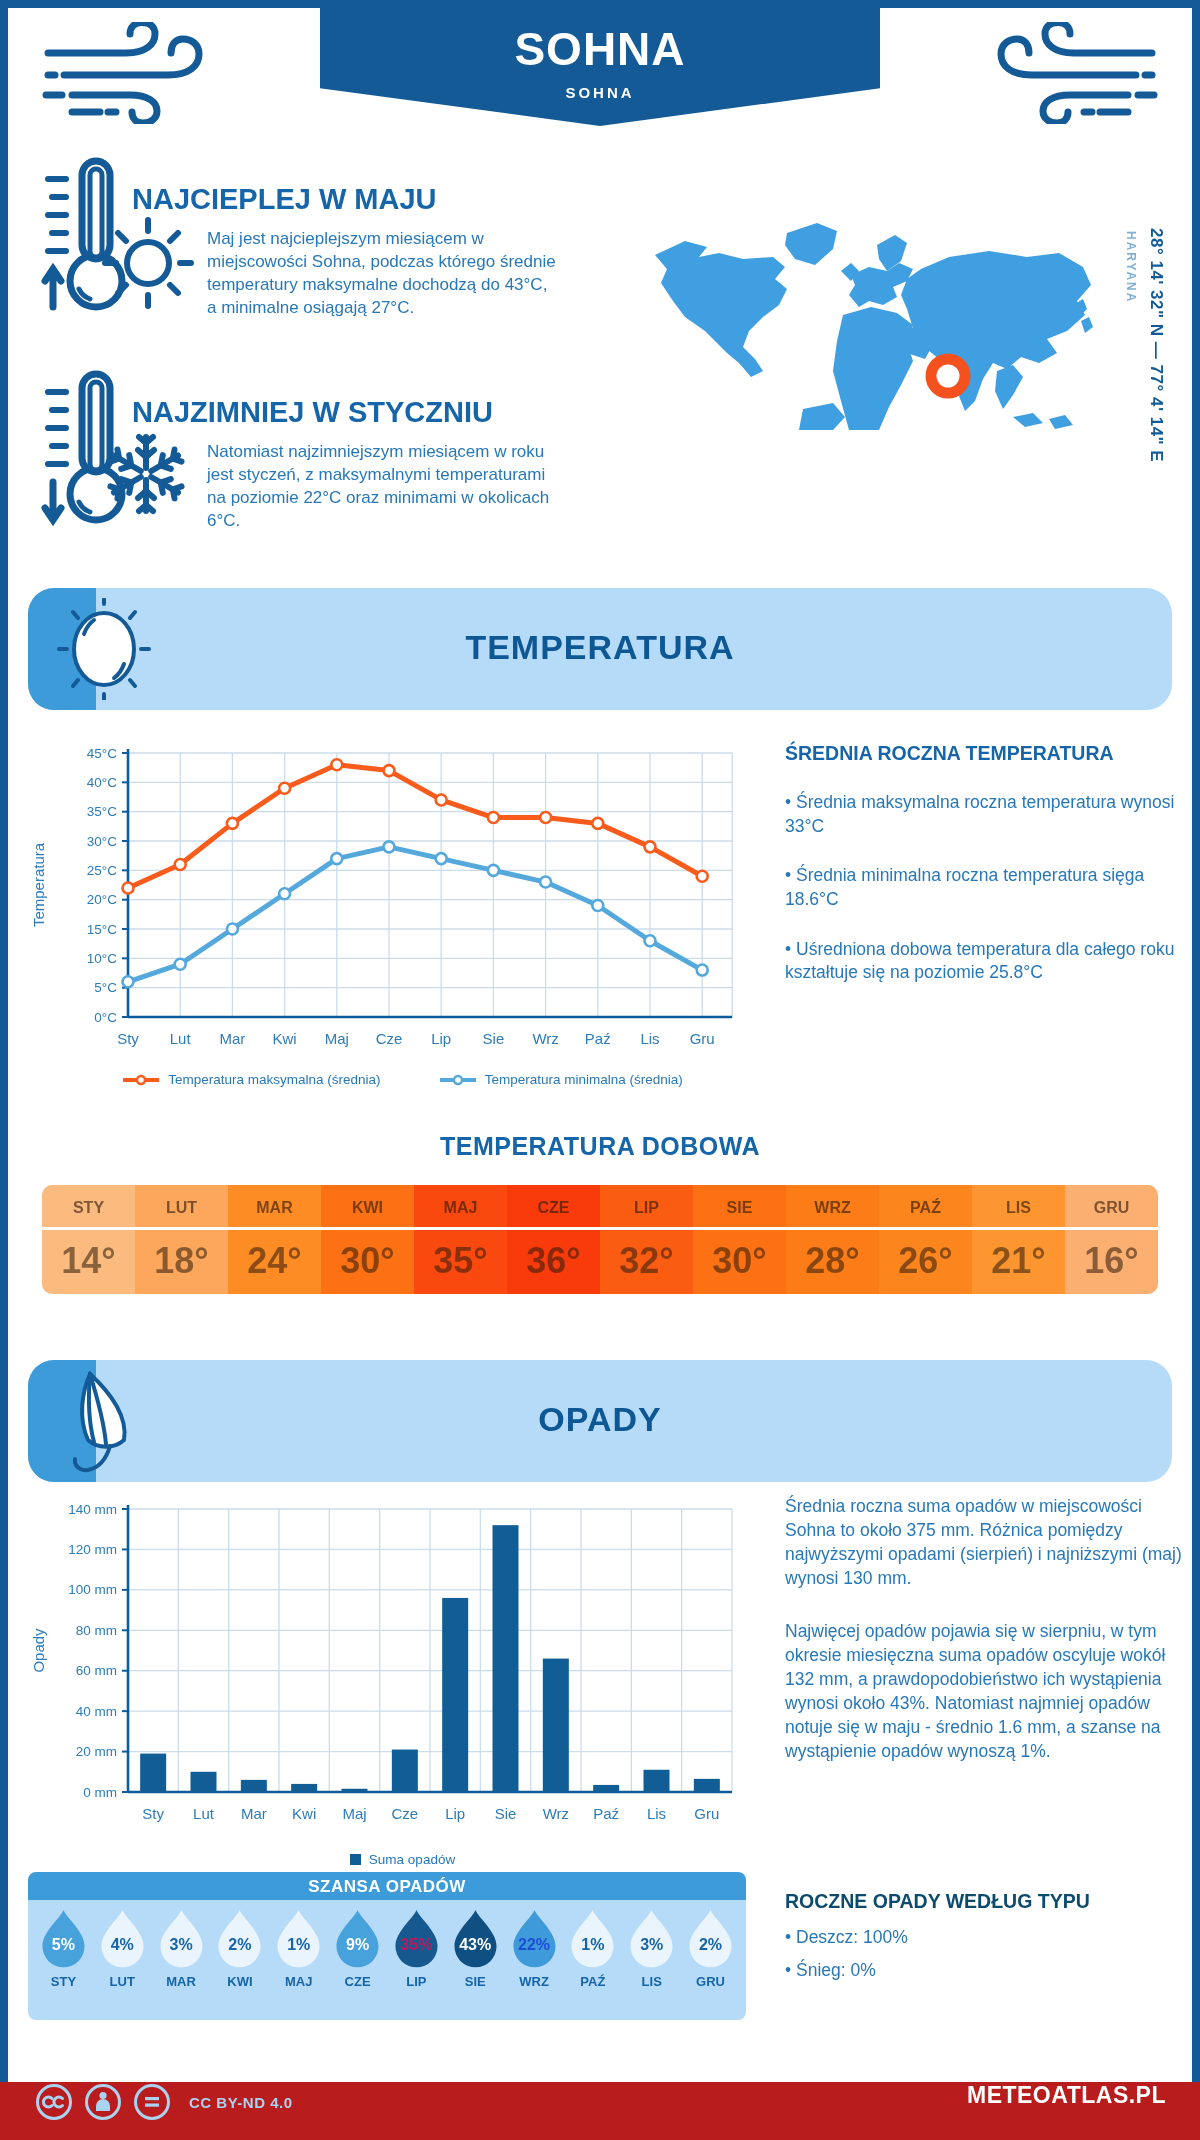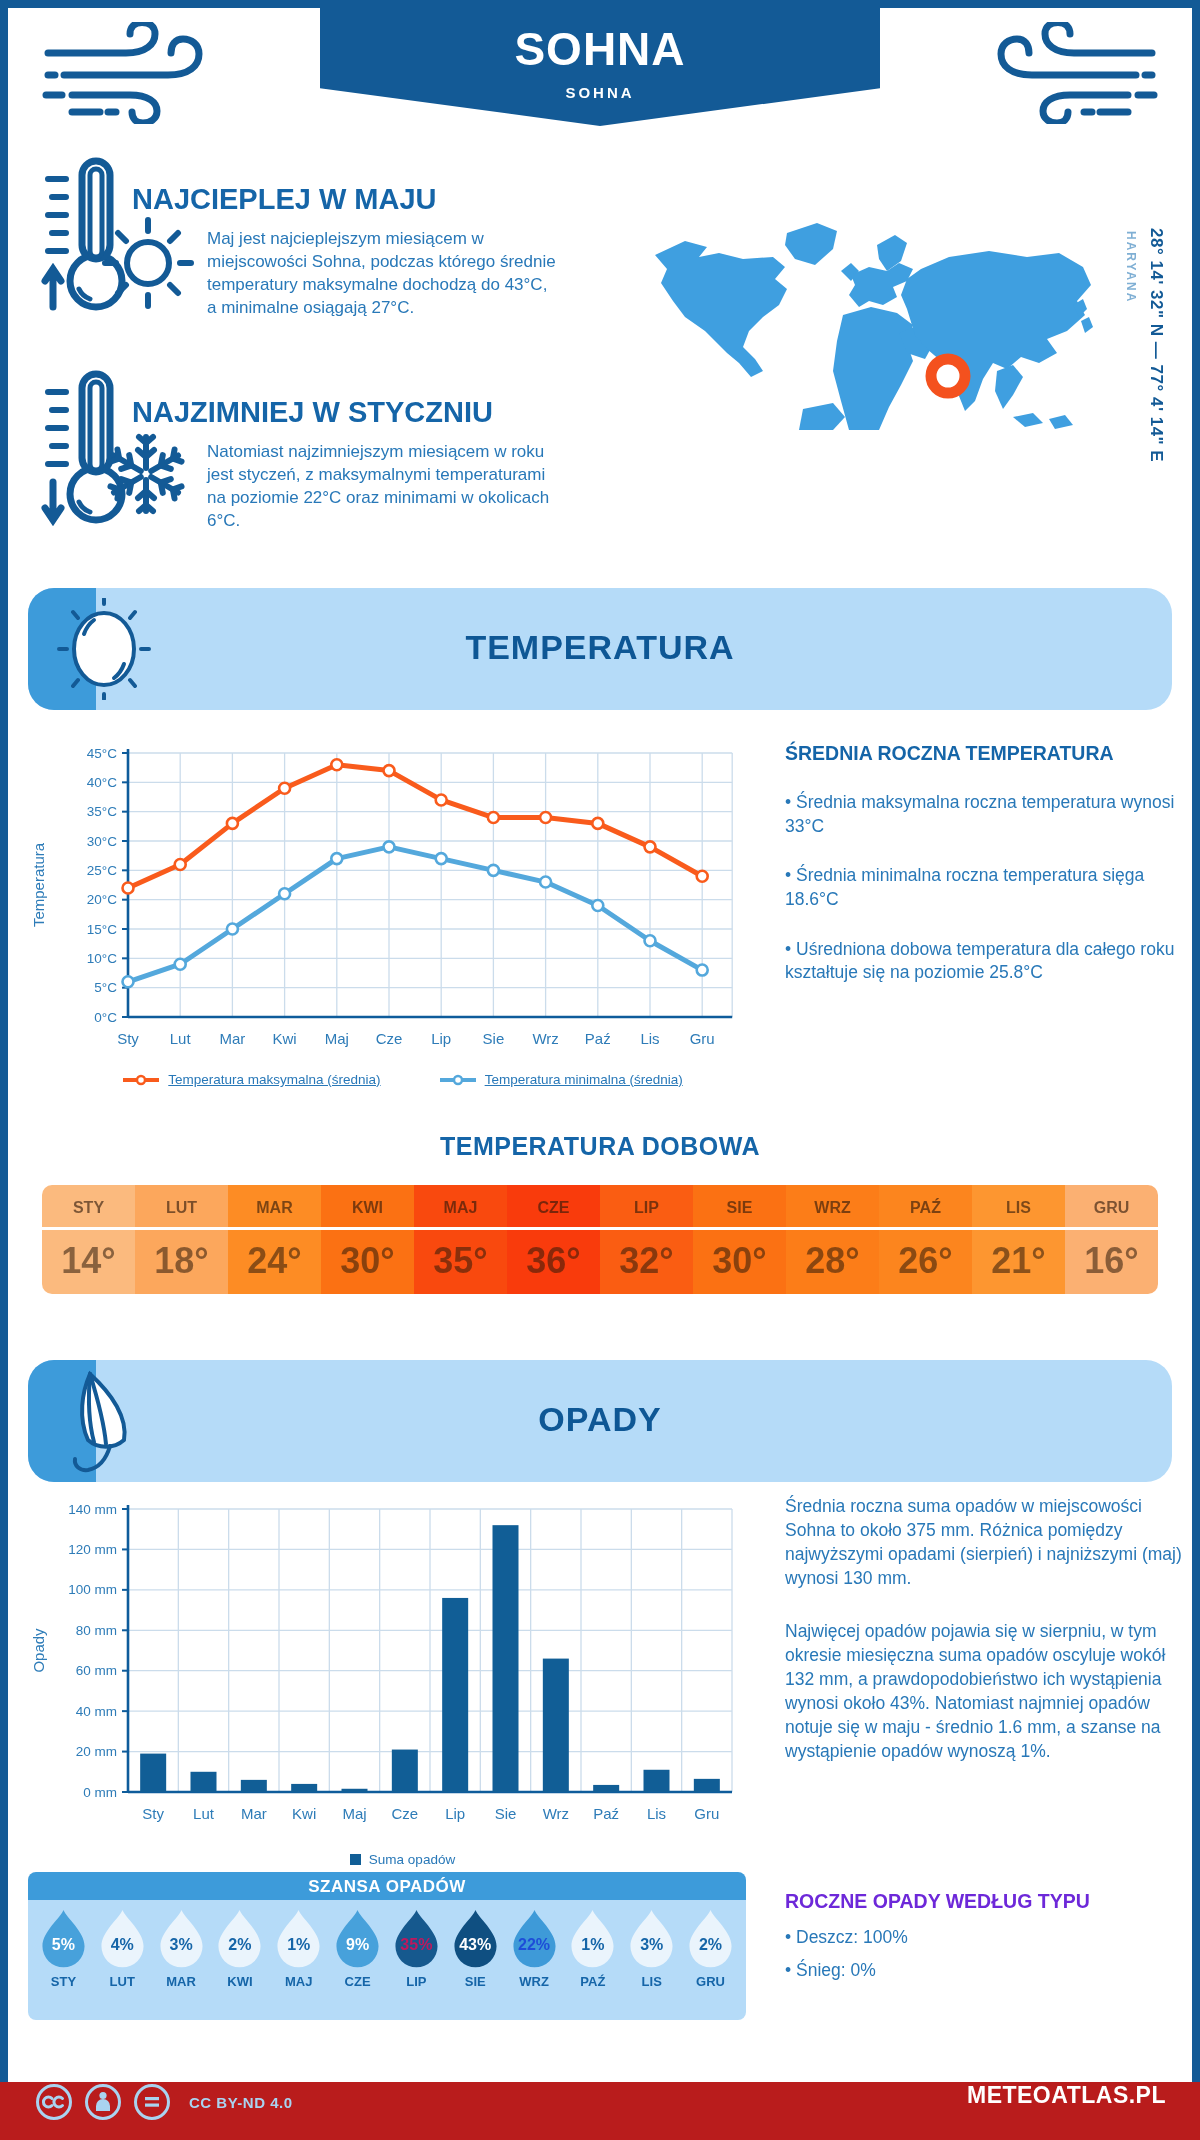--- a/index.html
+++ b/index.html
@@ -33,41 +33,41 @@
   .band .accent{position:absolute;left:0;top:0;width:68px;height:122px;background:#3D9BDA;}
   .band .band-title{position:absolute;left:0;right:0;top:40px;text-align:center;font-size:34px;font-weight:800;
                     color:#0E5795;letter-spacing:1px;}
   .band .badge{position:absolute;left:26px;top:10px;}
   #band-temp{top:588px;} #band-precip{top:1360px;}
 
   svg text{font-family:"Liberation Sans",sans-serif;}
 
   #temp-chart{position:absolute;left:30px;top:733px;}
   .legend{position:absolute;left:30px;top:1072px;width:745px;display:flex;justify-content:center;gap:58px;}
-  .legend-item{display:flex;align-items:center;gap:8px;font-size:13.5px;color:#2878B8;text-decoration:underline;}
+  .legend-item{display:flex;align-items:center;gap:8px;font-size:13.5px;color:#2878B8;}
 
   .stats{position:absolute;left:785px;top:742px;width:392px;color:#2878B8;}
   .stats-title{font-size:19.5px;font-weight:800;color:#1565A8;margin-bottom:26px;}
   .stats .bullet{font-size:17.5px;line-height:1.35;margin-bottom:26px;}
 
   .daily-title{position:absolute;left:0;width:1200px;top:1132px;text-align:center;font-size:25px;font-weight:800;color:#1565A8;letter-spacing:.5px;}
   .month-table{position:absolute;left:42px;top:1185px;width:1116px;display:flex;border-radius:10px;overflow:hidden;}
   .mcol{flex:1;text-align:center;}
   .mhead{height:42px;line-height:46px;font-size:16px;font-weight:700;color:rgba(45,25,10,.62);}
   .mval{height:64px;line-height:62px;border-top:3px solid #fff;font-size:36px;font-weight:700;color:rgba(45,25,10,.55);}
 
   #precip-chart{position:absolute;left:30px;top:1492px;}
   .plegend{position:absolute;left:30px;top:1852px;width:745px;display:flex;justify-content:center;align-items:center;gap:8px;
            font-size:13.5px;color:#2878B8;}
   .plegend .sq{width:11px;height:11px;background:#115E96;display:inline-block;}
 
   .precip-text{position:absolute;left:785px;top:1494px;width:398px;color:#2878B8;font-size:17.5px;line-height:1.38;}
   .precip-text p{margin:0 0 28px 0;}
   .type-block{position:absolute;left:785px;top:1890px;width:398px;color:#2878B8;}
-  .type-title{font-size:19.5px;font-weight:800;color:#6d28d9;margin-bottom:14px;}
+  .type-title{font-size:19.5px;font-weight:800;color:#0c4a6e;margin-bottom:14px;}
   .type-block .bullet{font-size:17.5px;margin-bottom:12px;}
 
   .chance{position:absolute;left:28px;top:1872px;width:718px;height:148px;border-radius:8px;overflow:hidden;}
   .chance-head{height:28px;background:#3D9BDA;color:#fff;text-align:center;font-size:17px;font-weight:700;line-height:29px;letter-spacing:.5px;}
   .chance-body{height:120px;background:#B5DBF8;display:flex;padding:0 6px;}
   .drop-cell{flex:1;text-align:center;position:relative;}
   .drop-cell svg{margin-top:7px;}
   .drop-pct{position:absolute;left:0;right:0;top:36px;font-size:16px;font-weight:700;}
   .drop-month{margin-top:2px;font-size:13px;font-weight:700;color:#1565A8;}
 

